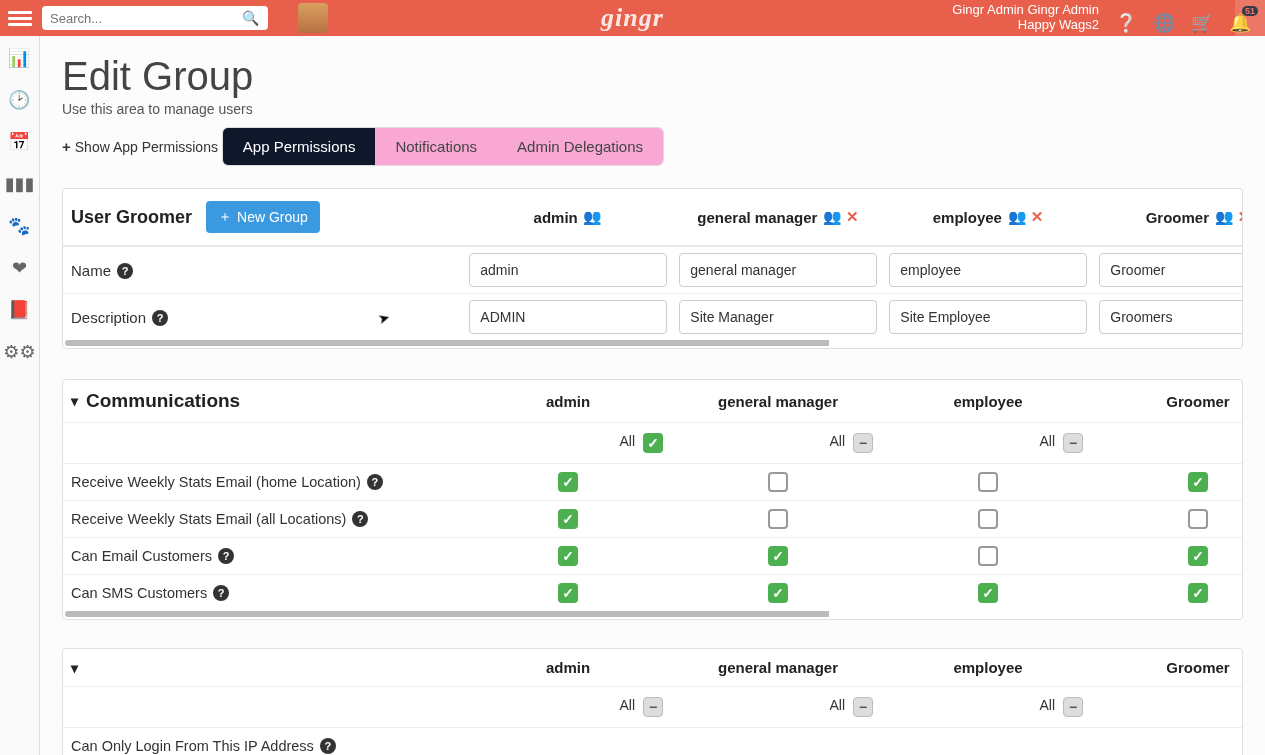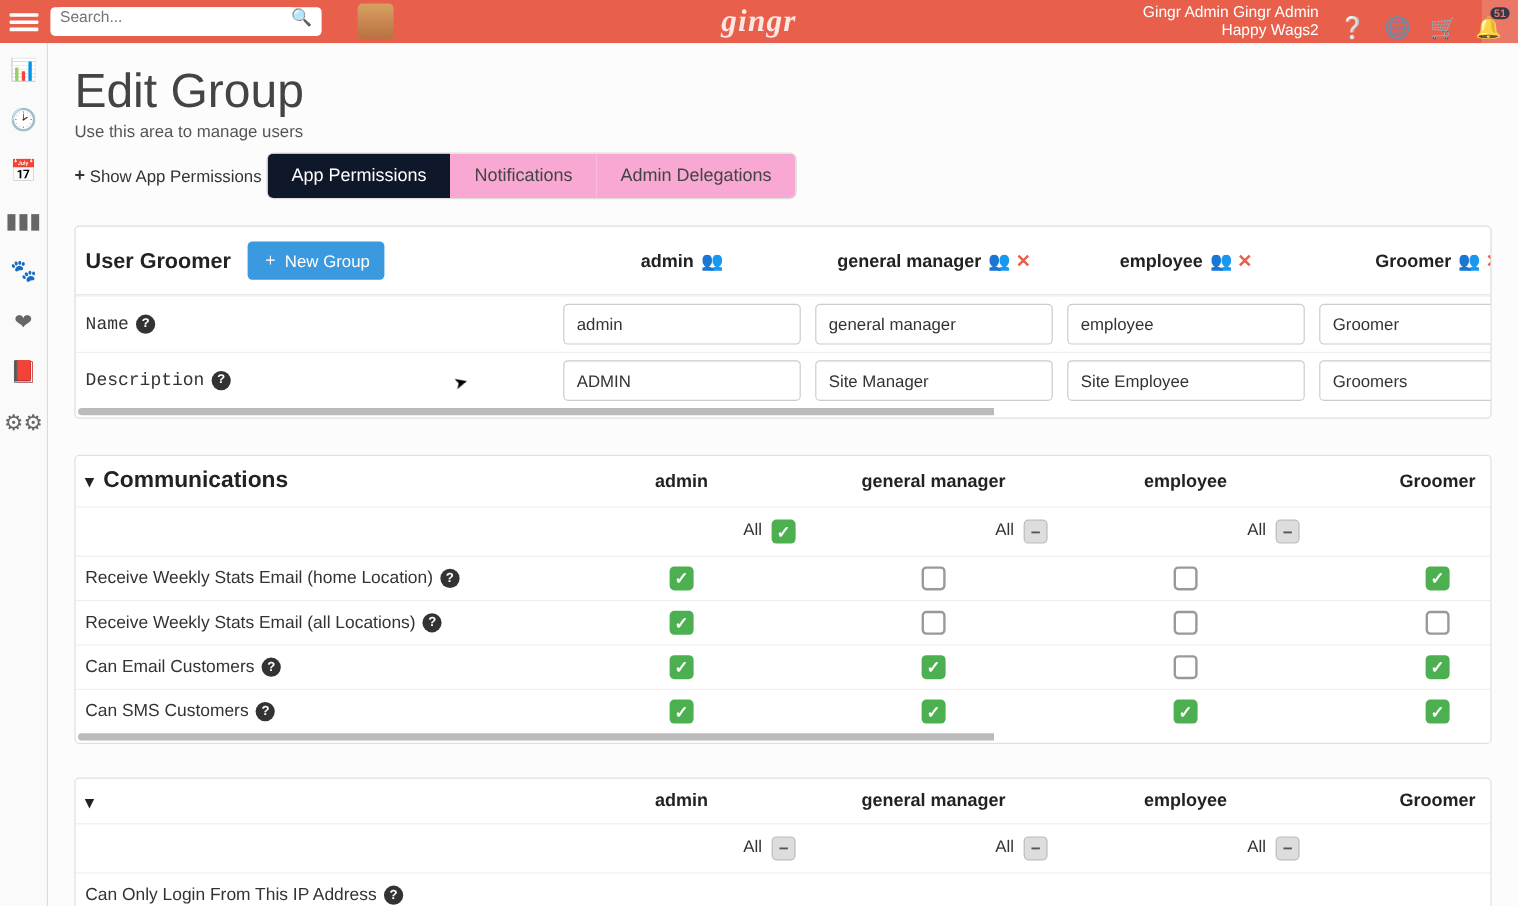--- a/index.html
+++ b/index.html
@@ -21,21 +21,21 @@
     position: relative;
   }
   .hamburger {
     width: 24px; height: 24px;
     display: flex; flex-direction: column; justify-content: center; gap: 3px;
     cursor: pointer; margin-right: 10px;
   }
   .hamburger span { display:block; height:3px; background:#fff; border-radius:1px; }
   .search-wrap {
     background:#fff; border-radius:4px; height:24px; width:226px;
-    display:flex; align-items:flex-start; padding:0 8px;
+    display:flex; align-items:center; padding:0 8px;
   }
   .search-wrap input {
     border:none; outline:none; flex:1; font-size:13px; color:#555;
   }
   .search-wrap .search-icon { color:#e8604c; font-size:14px; }
   .dog-icon {
     width:30px; height:30px; margin-left:30px; border-radius:4px;
     background: linear-gradient(#d8a060, #b87040);
     position:relative;
   }
@@ -107,21 +107,21 @@
   }
   .ph-left h2 { font-size:18px; font-weight:700; color:#222; }
   .new-group-btn {
     background:#3b99e0; color:#fff; border:none; border-radius:4px;
     padding:7px 12px; font-size:14px; cursor:pointer; display:inline-flex; align-items:center; gap:5px;
   }
   .grp-head { font-weight:600; color:#222; display:inline-flex; align-items:center; gap:6px; justify-content:center;}
   .grp-icons { display:inline-flex; gap:4px; align-items:center; color:#444;}
   .grp-x { color:#e8604c; font-weight:700; cursor:pointer;}
   .panel-row { border-top:1px solid #eee; }
-  .panel-row .label-cell { padding:12px 8px; font-size:15px; color:#333; display:flex; align-items:center; gap:6px;font-family:Liberation Mono, monospace;}
+  .panel-row .label-cell { padding:12px 8px; font-size:15px; color:#333; display:flex; align-items:flex-end; gap:6px;}
   .help-icon {
     display:inline-flex; width:16px; height:16px; border-radius:50%; background:#333; color:#fff;
     align-items:center; justify-content:center; font-size:11px; font-weight:700;
   }
   .text-input {
     width:94%; height:34px; border:1px solid #ccc; border-radius:4px;
     padding:0 10px; font-size:14px; color:#333; margin:6px auto; display:block;
   }
   .scroll-indicator { height:6px; background:linear-gradient(to right,#bbb 65%, transparent 65%); border-radius:3px; margin:0 2px 2px 2px;}
   

